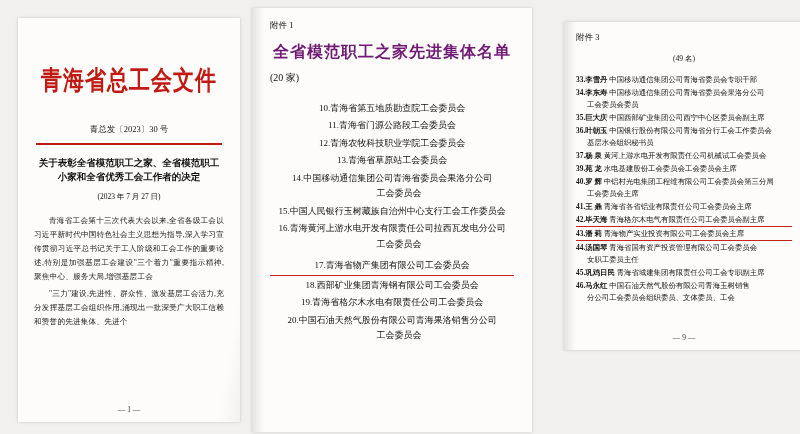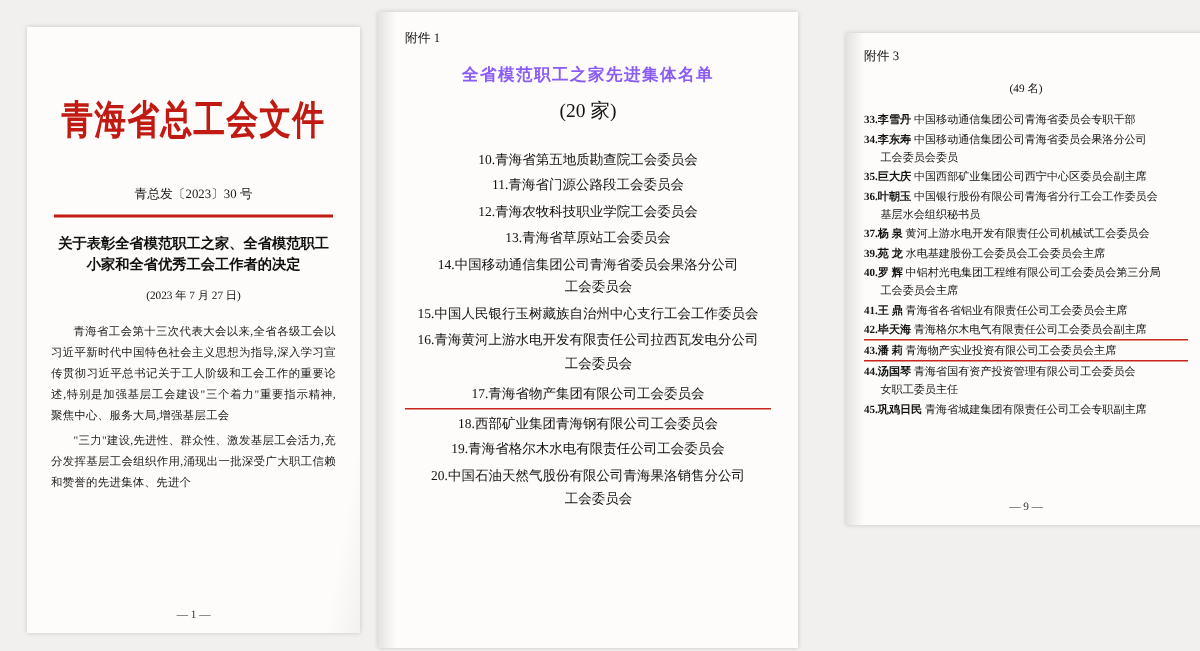--- a/index.html
+++ b/index.html
@@ -74,26 +74,26 @@
   }
   
   #doc-mid{
     left:252px;top:8px;width:280px;height:424px;
   }
   #doc-mid .inner{padding:12px 18px 0 18px;height:100%;box-sizing:border-box;position:relative;}
   .attach-label{
     font-size:8.5px;color:#111;margin-bottom:10px;
   }
   .list-title{
-    text-align:center;font-weight:bold;font-size:11px;
-    letter-spacing:1px;color:#8b5cf6;
+    text-align:center;font-weight:bold;font-size:16px;
+    letter-spacing:1px;color:#701a75;
     font-family:"DejaVu Serif", serif;
   }
   .list-sub{
-    text-align:center;font-size:13px;margin-top:8px;color:#111;
+    font-size:10px;margin-top:8px;color:#111;
   }
   .entries{margin-top:16px;text-align:center;}
   .entry{
     font-size:9px;line-height:1.72;color:#121212;
     margin-bottom:2px;
     display:block;
     position:relative;
   }
   .entry .cont{display:block;text-indent:14px;}
   .entry.underlined{
@@ -179,19 +179,20 @@
           <div class="r-entry"><span><span class="name-b">35.巨大庆 </span>中国西部矿业集团公司西宁中心区委员会副主席</span></div>
           <div class="r-entry"><span><span class="name-b">36.叶朝玉 </span>中国银行股份有限公司青海省分行工会工作委员会</span><span class="cont">基层水会组织秘书员</span></div>
           <div class="r-entry"><span><span class="name-b">37.杨 泉 </span>黄河上游水电开发有限责任公司机械试工会委员会</span></div>
           <div class="r-entry"><span><span class="name-b">39.苑 龙 </span>水电基建股份工会委员会工会委员会主席</span></div>
           <div class="r-entry"><span><span class="name-b">40.罗 辉 </span>中铝村光电集团工程维有限公司工会委员会第三分局</span><span class="cont">工会委员会主席</span></div>
           <div class="r-entry"><span><span class="name-b">41.王 鼎 </span>青海省各省铝业有限责任公司工会委员会主席</span></div>
           <div class="r-entry hl"><span><span class="name-b">42.毕天海 </span>青海格尔木电气有限责任公司工会委员会副主席</span></div>
           <div class="r-entry hl"><span><span class="name-b">43.潘 莉 </span>青海物产实业投资有限公司工会委员会主席</span></div>
           <div class="r-entry"><span><span class="name-b">44.汤国琴 </span>青海省国有资产投资管理有限公司工会委员会</span><span class="cont">女职工委员主任</span></div>
           <div class="r-entry"><span><span class="name-b">45.巩鸡日民 </span>青海省城建集团有限责任公司工会专职副主席</span></div>
+          <div class="r-entry"><span><span class="name-b">46.马永红 </span>中国石油天然气股份有限公司青海玉树销售</span><span class="cont">分公司工会委员会组织委员、文体委员、工会</span></div>
         </div>
       <div class="page-num">— 9 —</div>
     </div>
     <div class="edge-shadow" style="left:0"></div>
   </div>
 
 </div>
 
 </body></html>

